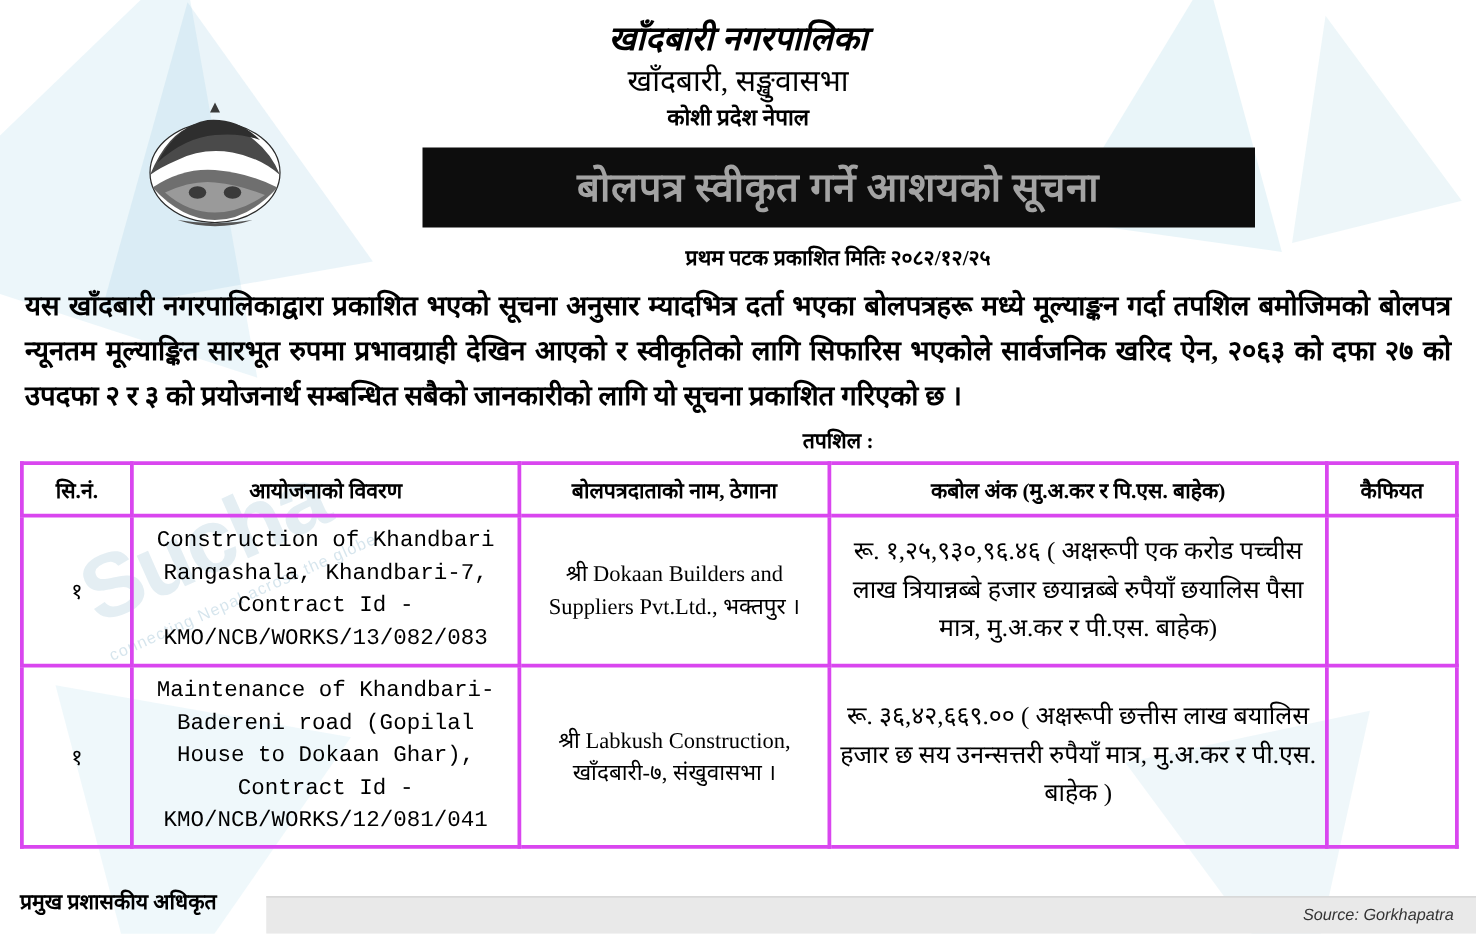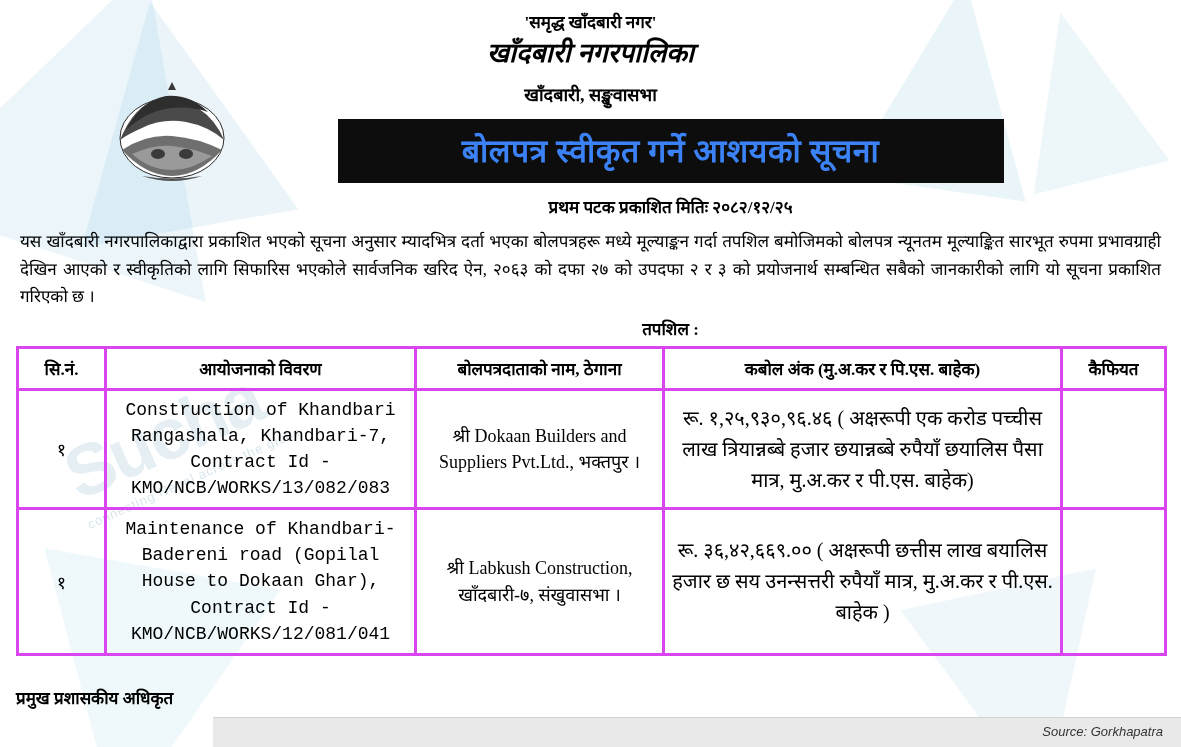--- a/index.html
+++ b/index.html
@@ -131,27 +131,27 @@
     padding-top: 4px;
   }
   .hline {
     font-family: "Liberation Serif", serif;
     line-height: 1.28;
     white-space: nowrap;
   }
   .hline-0 { font-size: 17px; font-weight: bold; }
   .hline-1 { font-size: 27px; font-weight: bold; margin-top: 2px; font-style: italic; }
   .hline-2 { font-size: 21px; font-weight: bold; margin-top: 1px; }
-  .hline-3 { font-size: 18px; font-weight: bold; margin-top: 14px; }
+  .hline-3 { font-size: 24px; font-weight: normal; margin-top: 2px; }
   .hline-4 { font-size: 18px; font-weight: bold; margin-top: 2px; }
 
   .title-banner {
     margin: 12px auto 0 auto;
     background: #0d0d0d;
-    color: #3b82f6;
+    color: #a3a3a3;
     width: 666px;
     padding: 9px 10px 12px 10px;
     font-size: 32px;
     font-weight: bold;
     letter-spacing: 0.5px;
     text-align: center;
     position: relative;
     left: 80px;
   }
 
@@ -159,25 +159,26 @@
     text-align: center;
     font-size: 17px;
     font-weight: bold;
     margin-top: 12px;
     position: relative;
     left: 80px;
   }
 
   .body-text {
     margin-top: 10px;
-    font-size: 17px;
+    font-size: 22px;
     line-height: 1.62;
     text-align: justify;
     text-justify: inter-word;
     padding: 0 4px;
+    font-weight: bold;
   }
 
   .tapasil {
     text-align: center;
     font-size: 17px;
     font-weight: bold;
     margin-top: 6px;
     margin-bottom: 6px;
     position: relative;
     left: 80px;
@@ -275,23 +276,23 @@
       <path d="M14 50 Q30 20 54 16 Q78 14 96 32 Q80 26 60 28 Q36 30 14 50 Z" fill="#2e2e2e"></path>
       <path d="M10 70 Q34 54 60 56 Q86 58 110 70 Q86 96 60 96 Q34 96 10 70 Z" fill="#6f6f6f"></path>
       <path d="M20 74 Q42 64 60 66 Q80 68 100 76 Q80 90 60 90 Q38 90 20 74 Z" fill="#9a9a9a"></path>
       <ellipse cx="46" cy="74" rx="7" ry="5" fill="#3a3a3a"></ellipse>
       <ellipse cx="74" cy="74" rx="7" ry="5" fill="#3a3a3a"></ellipse>
       <path d="M30 96 Q60 106 90 96 Q60 101 30 96 Z" fill="#555555"></path>
       <path d="M56 10 L60 2 L64 10 Z" fill="#3a3a3a"></path>
     </svg>
 
     <div class="header-lines">
-      <div class="hline hline-0">'समृद्ध खाँदबारी नगर'</div>
       <div class="hline hline-1">खाँदबारी नगरपालिका</div>
       <div class="hline hline-3">खाँदबारी, सङ्खुवासभा</div>
+      <div class="hline hline-4">कोशी प्रदेश नेपाल</div>
     </div>
 
     <div class="title-banner">बोलपत्र स्वीकृत गर्ने आशयको सूचना</div>
     <div class="pubdate">प्रथम पटक प्रकाशित मितिः २०८२/१२/२५</div>
   </div>
 
   <div class="body-text">यस खाँदबारी नगरपालिकाद्वारा प्रकाशित भएको सूचना अनुसार म्यादभित्र दर्ता भएका बोलपत्रहरू मध्ये मूल्याङ्कन गर्दा तपशिल बमोजिमको बोलपत्र न्यूनतम मूल्याङ्कित सारभूत रुपमा प्रभावग्राही देखिन आएको र स्वीकृतिको लागि सिफारिस भएकोले सार्वजनिक खरिद ऐन, २०६३ को दफा २७ को उपदफा २ र ३ को प्रयोजनार्थ सम्बन्धित सबैको जानकारीको लागि यो सूचना प्रकाशित गरिएको छ ।</div>
 
   <div class="tapasil">तपशिल :</div>
 

